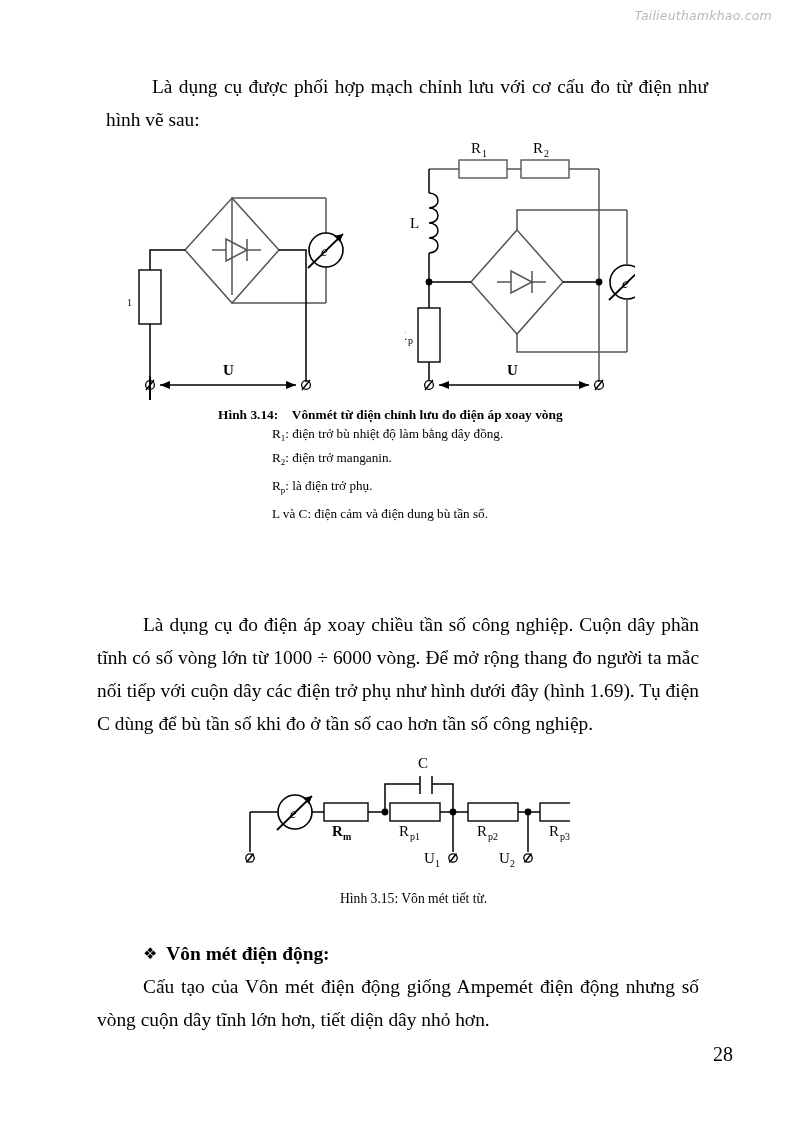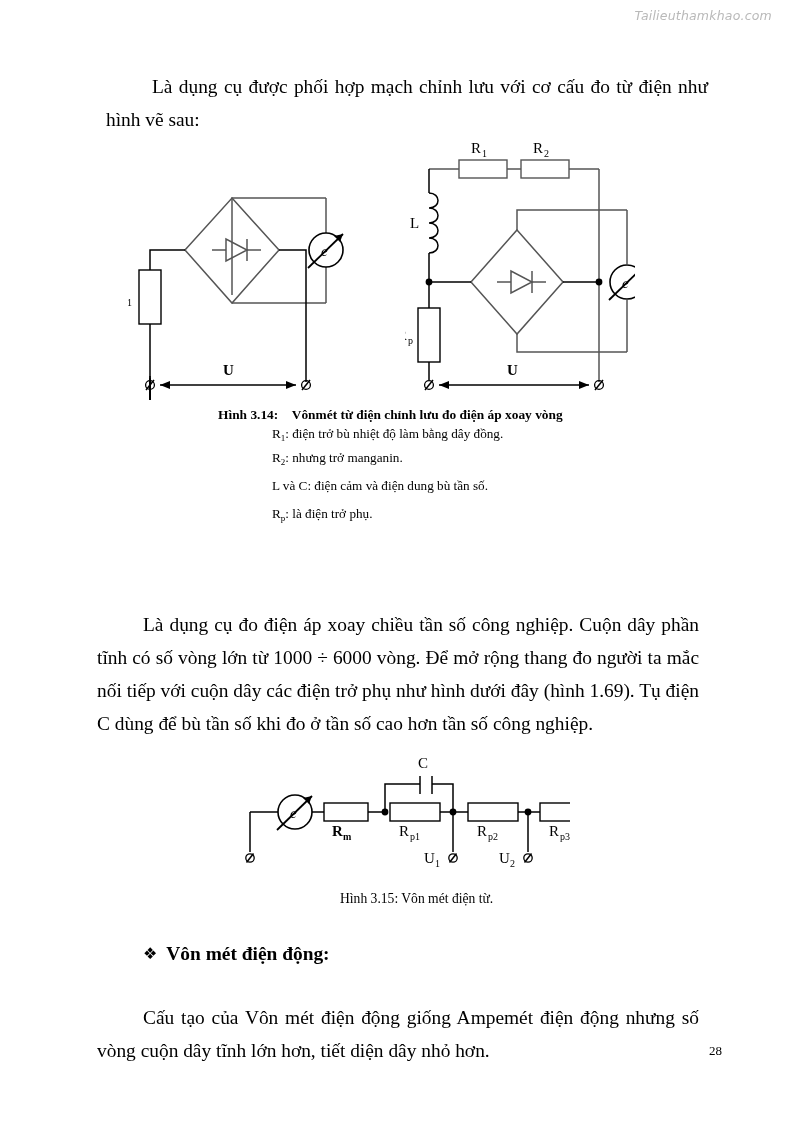--- a/index.html
+++ b/index.html
@@ -86,23 +86,23 @@
   .fig-caption-plain {
     position: absolute;
     font-size: 13.6px;
     line-height: 18px;
     white-space: nowrap;
   }
 
   
   .page-number {
     position: absolute;
-    right: 72px;
+    right: 61px;
     top: 1043px;
-    font-size: 13px;
+    font-size: 20px;
   }
 
   
   .circuit { position: absolute; }
   svg text {
     font-family: "Liberation Serif", "DejaVu Serif", serif;
     fill: #000;
   }
   .lbl    { font-size: 15px; }
   .lbl-b  { font-size: 15px; font-weight: bold; }
@@ -295,27 +295,27 @@
     <span>Hình 3.14:</span>
     <span style="display:inline-block;width:7px"></span>
     <span>Vônmét từ điện chỉnh lưu đo điện áp xoay vòng</span>
   </div>
 
   <div class="fig-legend" style="left:248px; top:424px;margin-left:24px;">
     <span class="ln">
       <span>R</span><sub>1</sub><span>: điện trở bù nhiệt độ làm bằng dây đồng.</span>
     </span>
     <span class="ln">
-      <span>R</span><sub>2</sub><span>: nhưng trở manganin.</span>
+      <span>R</span><sub>2</sub><span>: điện trở manganin.</span>
+    </span>
+    <span class="ln sp">
+      <span>R</span><sub>p</sub><span>: là điện trở phụ.</span>
     </span>
     <span class="ln sp">
       <span>L và C</span><sub></sub><span>: điện cảm và điện dung bù tần số.</span>
-    </span>
-    <span class="ln sp">
-      <span>R</span><sub>p</sub><span>: là điện trở phụ.</span>
     </span>
   </div>
 
 
 
   <div class="body-text indent" style="top:608px;">Là dụng cụ đo điện áp xoay chiều tần số công nghiệp. Cuộn dây phần tĩnh có số vòng lớn từ 1000 ÷ 6000 vòng. Để mở rộng thang đo người ta mắc nối tiếp với cuộn dây các điện trở phụ như hình dưới đây (hình 1.69). Tụ điện C dùng để bù tần số khi đo ở tần số cao hơn tần số công nghiệp.</div>
 
   <div class="circuit" style="left:240px; top:752px;">
     <svg width="330" height="125" viewBox="0 0 330 125">
 
@@ -382,23 +382,23 @@
       </g>
       <text class="lbl" x="339" y="111">U</text>
       <text class="sub" x="350" y="115">3</text>
       <g>
         <circle cx="368" cy="106" r="4.2" fill="none" stroke="#000" stroke-width="1.3"></circle>
         <path class="wire" d="M364.5 110.5 L371.5 101.5" stroke-width="1.2"></path>
       </g>
     </svg>
   </div>
 
-  <div class="fig-caption-plain" style="left:340px; top:890px;">Hình 3.15: Vôn mét điện từ.</div>
+  <div class="fig-caption-plain" style="left:340px; top:890px;">Hình 3.15: Vôn mét tiết từ.</div>
 
   <div class="bullet-head" style="top:937px;">
     <span class="dia">❖</span><span>Vôn mét điện động:</span>
   </div>
 
-  <div class="body-text indent" style="top:1001px;">Cấu tạo của Vôn mét điện động giống Ampemét điện động nhưng số vòng cuộn dây tĩnh lớn hơn, tiết diện dây nhỏ hơn.</div>
+  <div class="body-text indent" style="top:970px;">Cấu tạo của Vôn mét điện động giống Ampemét điện động nhưng số vòng cuộn dây tĩnh lớn hơn, tiết diện dây nhỏ hơn.</div>
 
   <div class="page-number">28</div>
 
 </div>
 
 </body></html>

